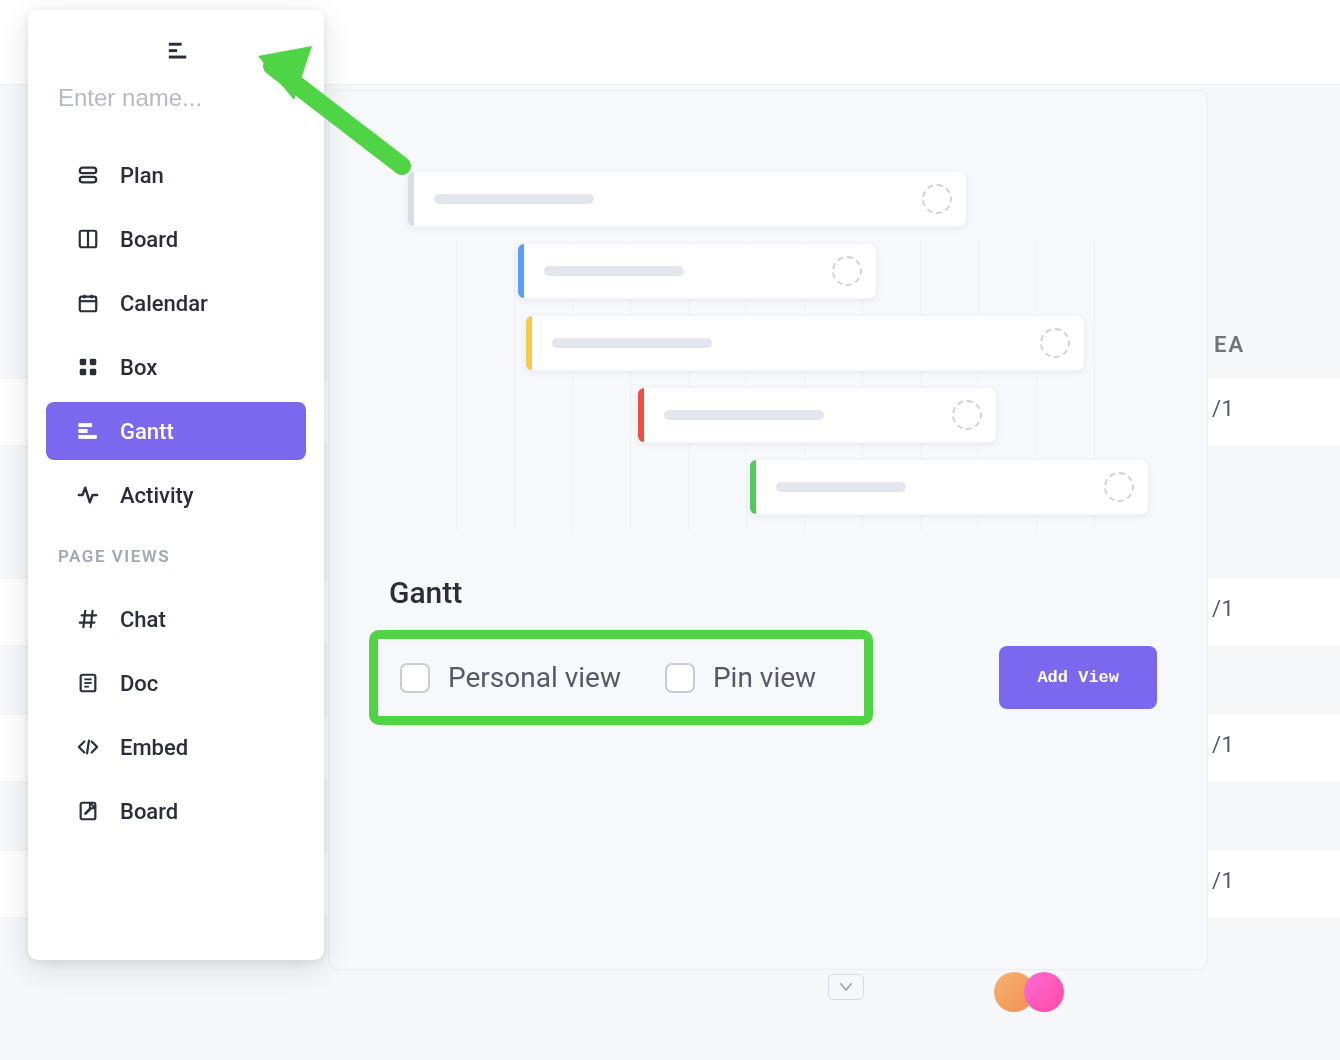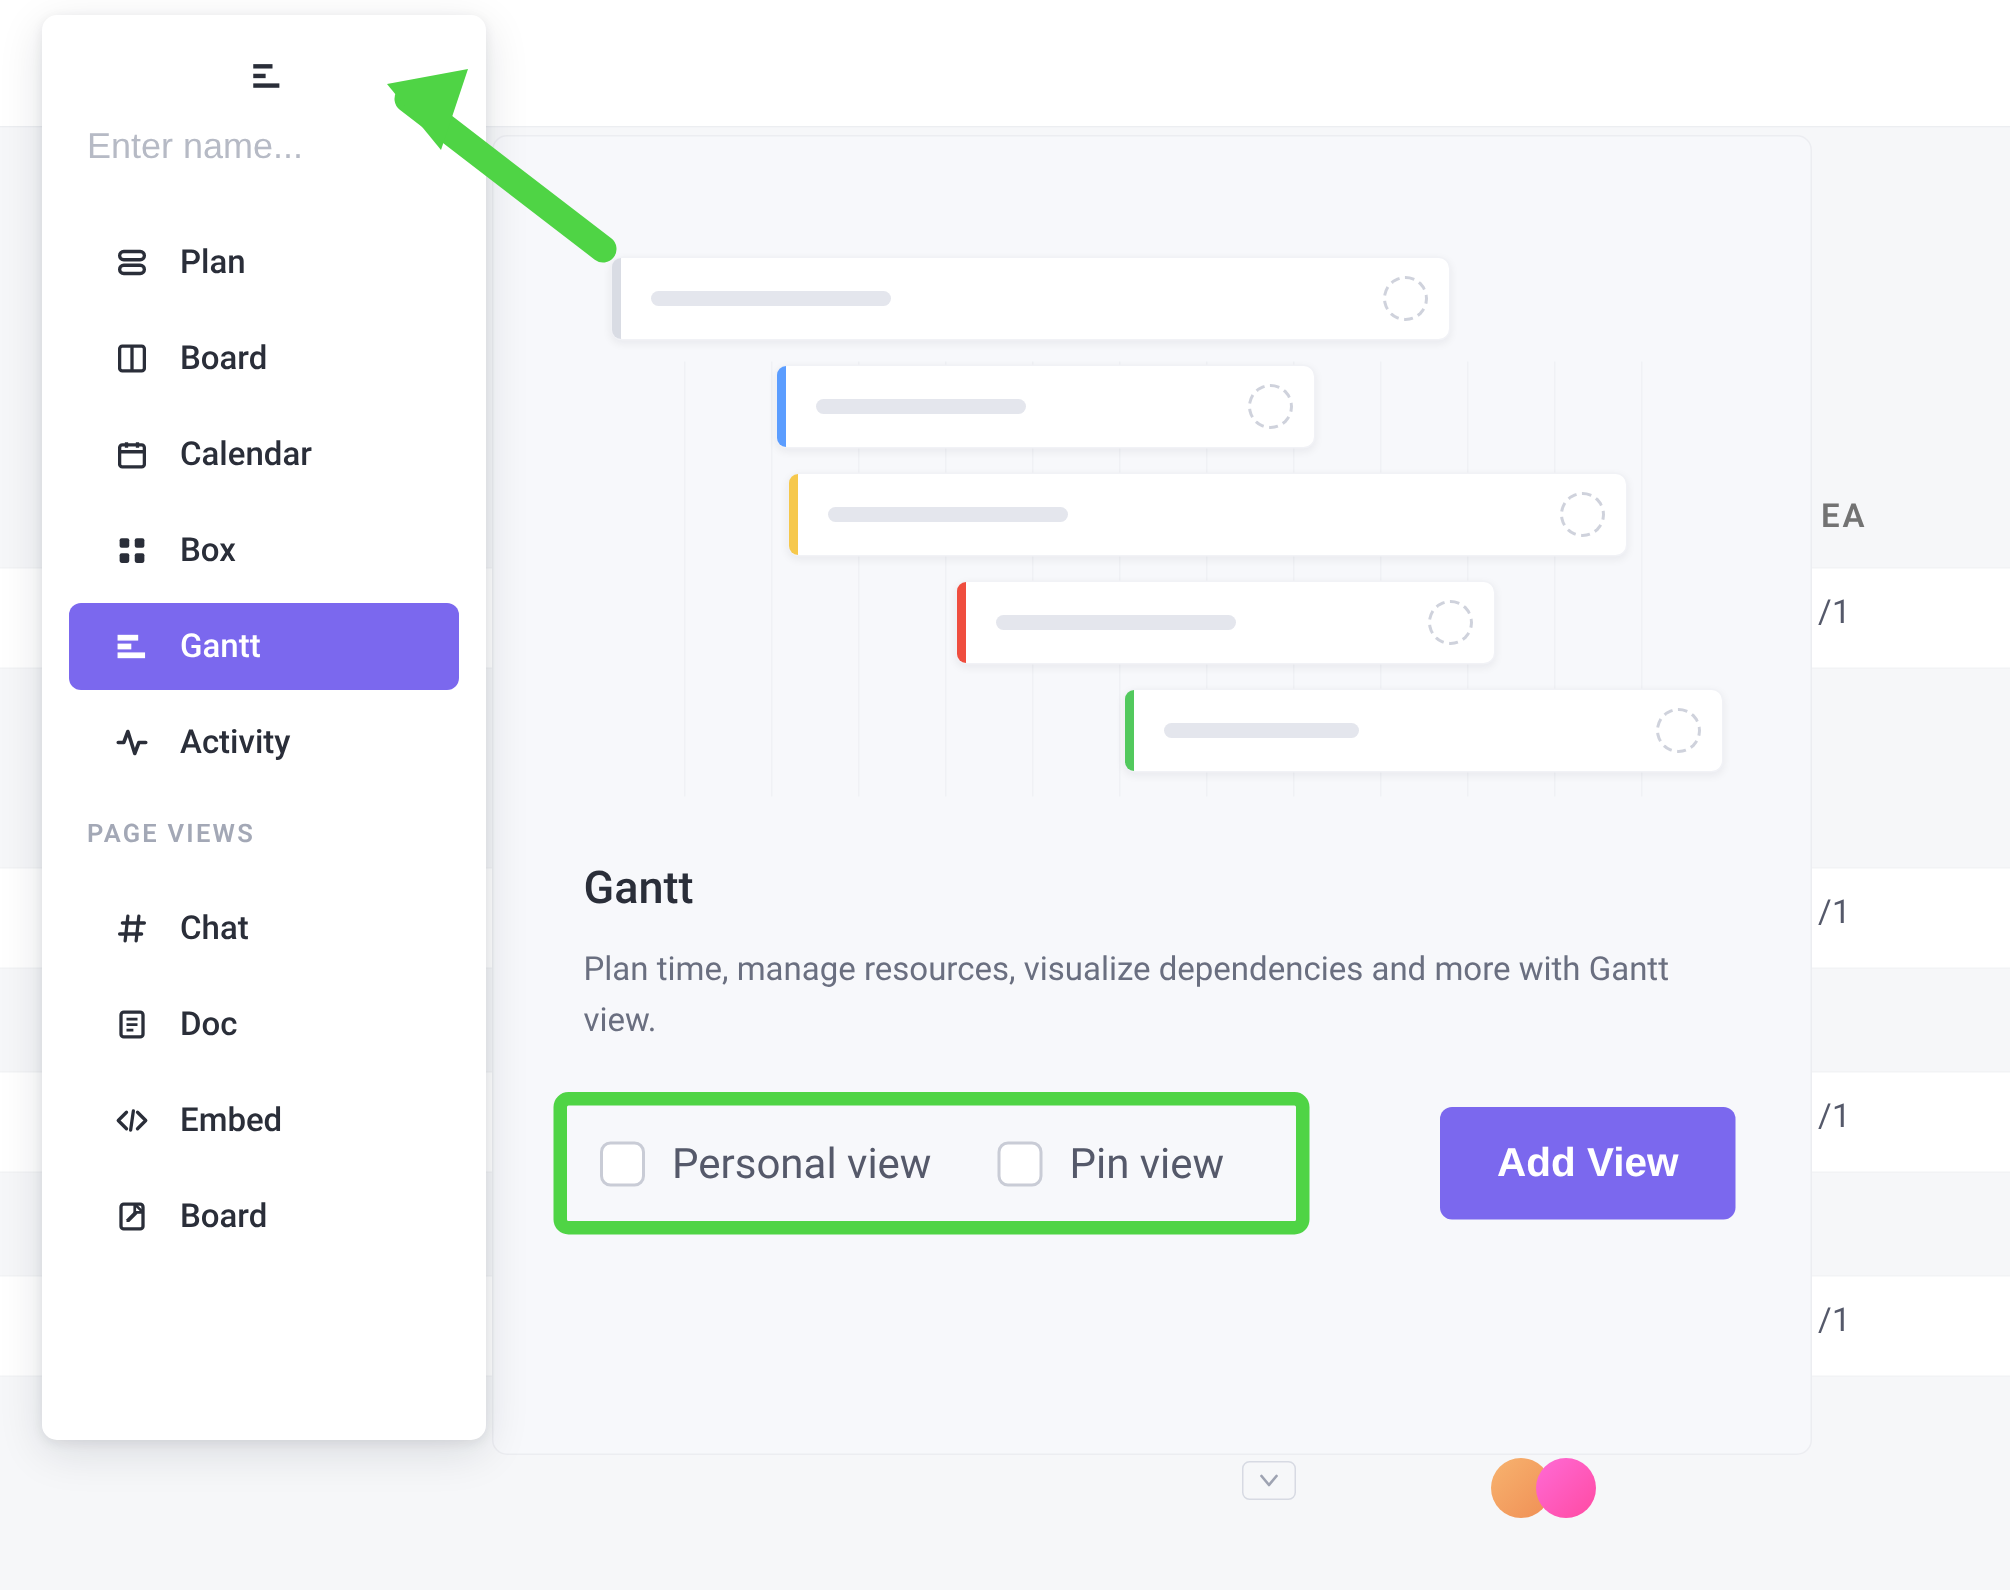--- a/index.html
+++ b/index.html
@@ -192,26 +192,27 @@
     border: 2px solid #c9ccd6;
     border-radius: 7px;
     background: #fff;
   }
   .chk-label { font-size: 28px; color: #55596a; }
 
   .add-btn {
     margin-left: auto;
     background: #7b68ee;
     color: #fff;
-    font-size: 27px;
+    font-size: 17px;
     font-weight: 600;
     border: none;
     border-radius: 8px;
     padding: 22px 38px;
     cursor: pointer;
+    font-family: Liberation Mono, monospace;
   }
 
   
   .arrow-svg {
     position: absolute;
     left: 252px;
     top: 36px;
     width: 160px;
     height: 140px;
     pointer-events: none;
@@ -294,21 +295,20 @@
         </div>
         <div class="gbar" style="left: 360px; top: 288px; width: 400px;">
           <div class="stripe" style="background:#52c95d"></div>
           <div class="line" style="width:130px"></div>
           <div class="circ"></div>
         </div>
       </div>
   </div>
 
   <h2 class="detail-title">Gantt</h2>
-  <p class="detail-desc">Plan time, manage resources, visualize dependencies and more with Gantt view.</p>
 
   <div class="options-row">
     <div class="highlight-box">
       <label class="chk-wrap">
         <span class="chk"></span>
         <span class="chk-label">Personal view</span>
       </label>
       <label class="chk-wrap">
         <span class="chk"></span>
         <span class="chk-label">Pin view</span>

